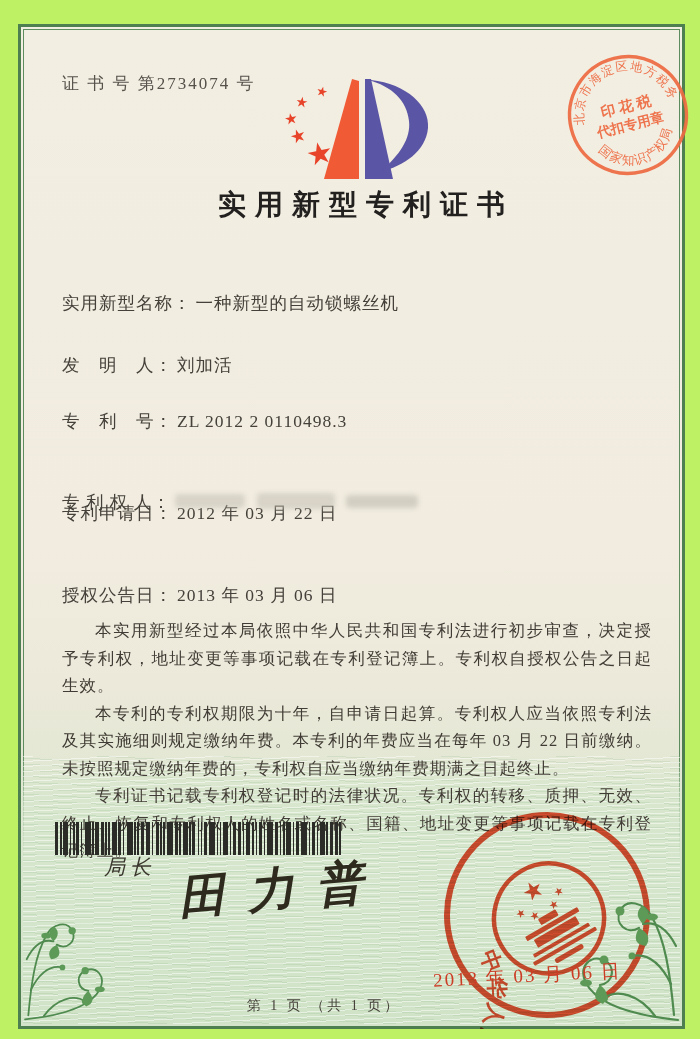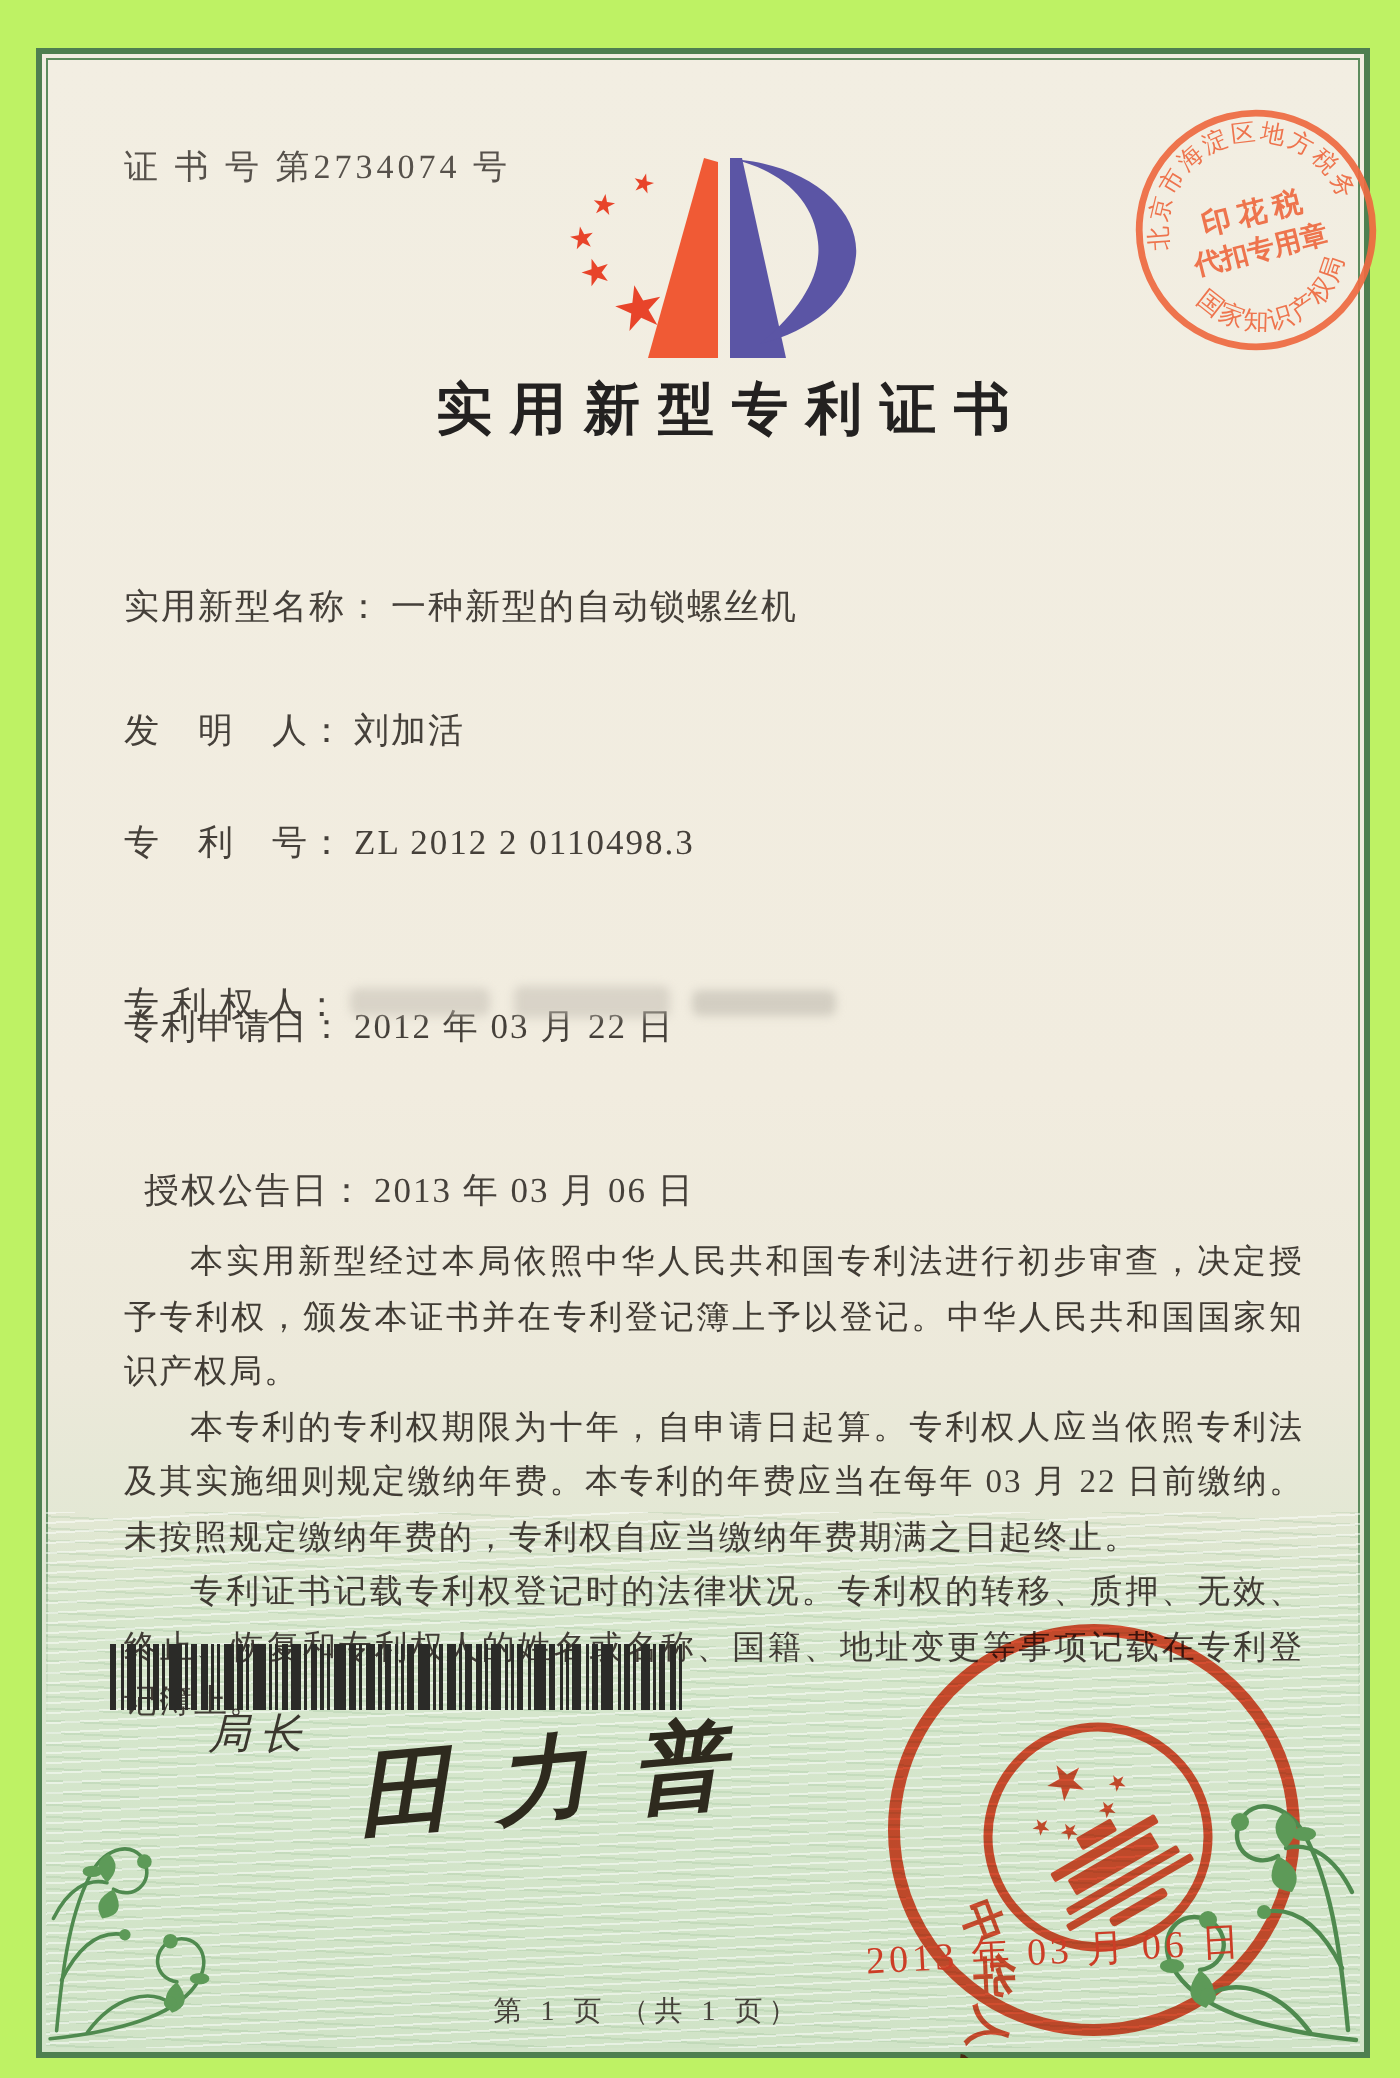--- a/index.html
+++ b/index.html
@@ -29,21 +29,21 @@
 
   
   .logo{position:absolute;left:262px;top:74px;width:176px;height:112px;}
 
   
   .title{position:absolute;left:16px;top:186px;width:700px;text-align:center;
          font-size:28px;font-weight:bold;letter-spacing:9px;color:#232120;}
 
   
   .field{position:absolute;left:62px;font-size:17.5px;color:#45403a;letter-spacing:1px;white-space:nowrap;}
-  .f1{top:291px;} .f2{top:353px;} .f3{top:409px;} .f4{top:465px;margin-top:36px;} .f5{top:490px;text-align:right;} .f6{top:583px;margin-left:10px;}
+  .f1{top:291px;} .f2{top:353px;} .f3{top:409px;} .f4{top:465px;margin-top:36px;} .f5{top:490px;text-align:right;} .f6{top:583px;}
   .fvalue{margin-left:4px;}
 
   
   .redaction{display:inline-block;position:relative;width:255px;height:20px;vertical-align:-4px;}
   .redaction i{position:absolute;border-radius:4px;background:rgba(196,191,180,.55);filter:blur(2.5px);}
   .redaction i:nth-child(1){left:4px;top:2px;width:70px;height:14px;}
   .redaction i:nth-child(2){left:86px;top:1px;width:78px;height:16px;}
   .redaction i:nth-child(3){left:175px;top:3px;width:72px;height:13px;background:rgba(176,171,160,.45);}
 
   
@@ -127,21 +127,21 @@
     <span>专利申请日：</span><span class="fvalue">2012 年 03 月 22 日</span>
   </div>
   <div class="field f5">
     <span>专 利 权 人：</span><span class="redaction"><i></i><i></i><i></i></span>
   </div>
   <div class="field f6">
     <span>授权公告日：</span><span class="fvalue">2013 年 03 月 06 日</span>
   </div>
 
   <div class="bodytext">
-    <p>本实用新型经过本局依照中华人民共和国专利法进行初步审查，决定授予专利权，颁发本证书并在专利登记簿上予以登记。中华人民共和国国家知识产权局。</p>
+    <p>本实用新型经过本局依照中华人民共和国专利法进行初步审查，决定授予专利权，地址变更等事项记载在专利登记簿上。专利权自授权公告之日起生效。</p>
     <p>本专利的专利权期限为十年，自申请日起算。专利权人应当依照专利法及其实施细则规定缴纳年费。本专利的年费应当在每年 03 月 22 日前缴纳。未按照规定缴纳年费的，专利权自应当缴纳年费期满之日起终止。</p>
     <p>专利证书记载专利权登记时的法律状况。专利权的转移、质押、无效、终止、恢复和专利权人的姓名或名称、国籍、地址变更等事项记载在专利登记簿上。</p>
   </div>
 
   <svg class="barcode" viewBox="0 0 286 33" shape-rendering="crispEdges">
       <rect x="0" y="0" width="3.1" height="33" fill="#2b2b28"></rect>
       <rect x="5.300000000000001" y="0" width="1.55" height="33" fill="#2b2b28"></rect>
       <rect x="8.350000000000001" y="0" width="4.65" height="33" fill="#2b2b28"></rect>
       <rect x="14.500000000000002" y="0" width="1.55" height="33" fill="#2b2b28"></rect>
       <rect x="18.25" y="0" width="1.55" height="33" fill="#2b2b28"></rect>

